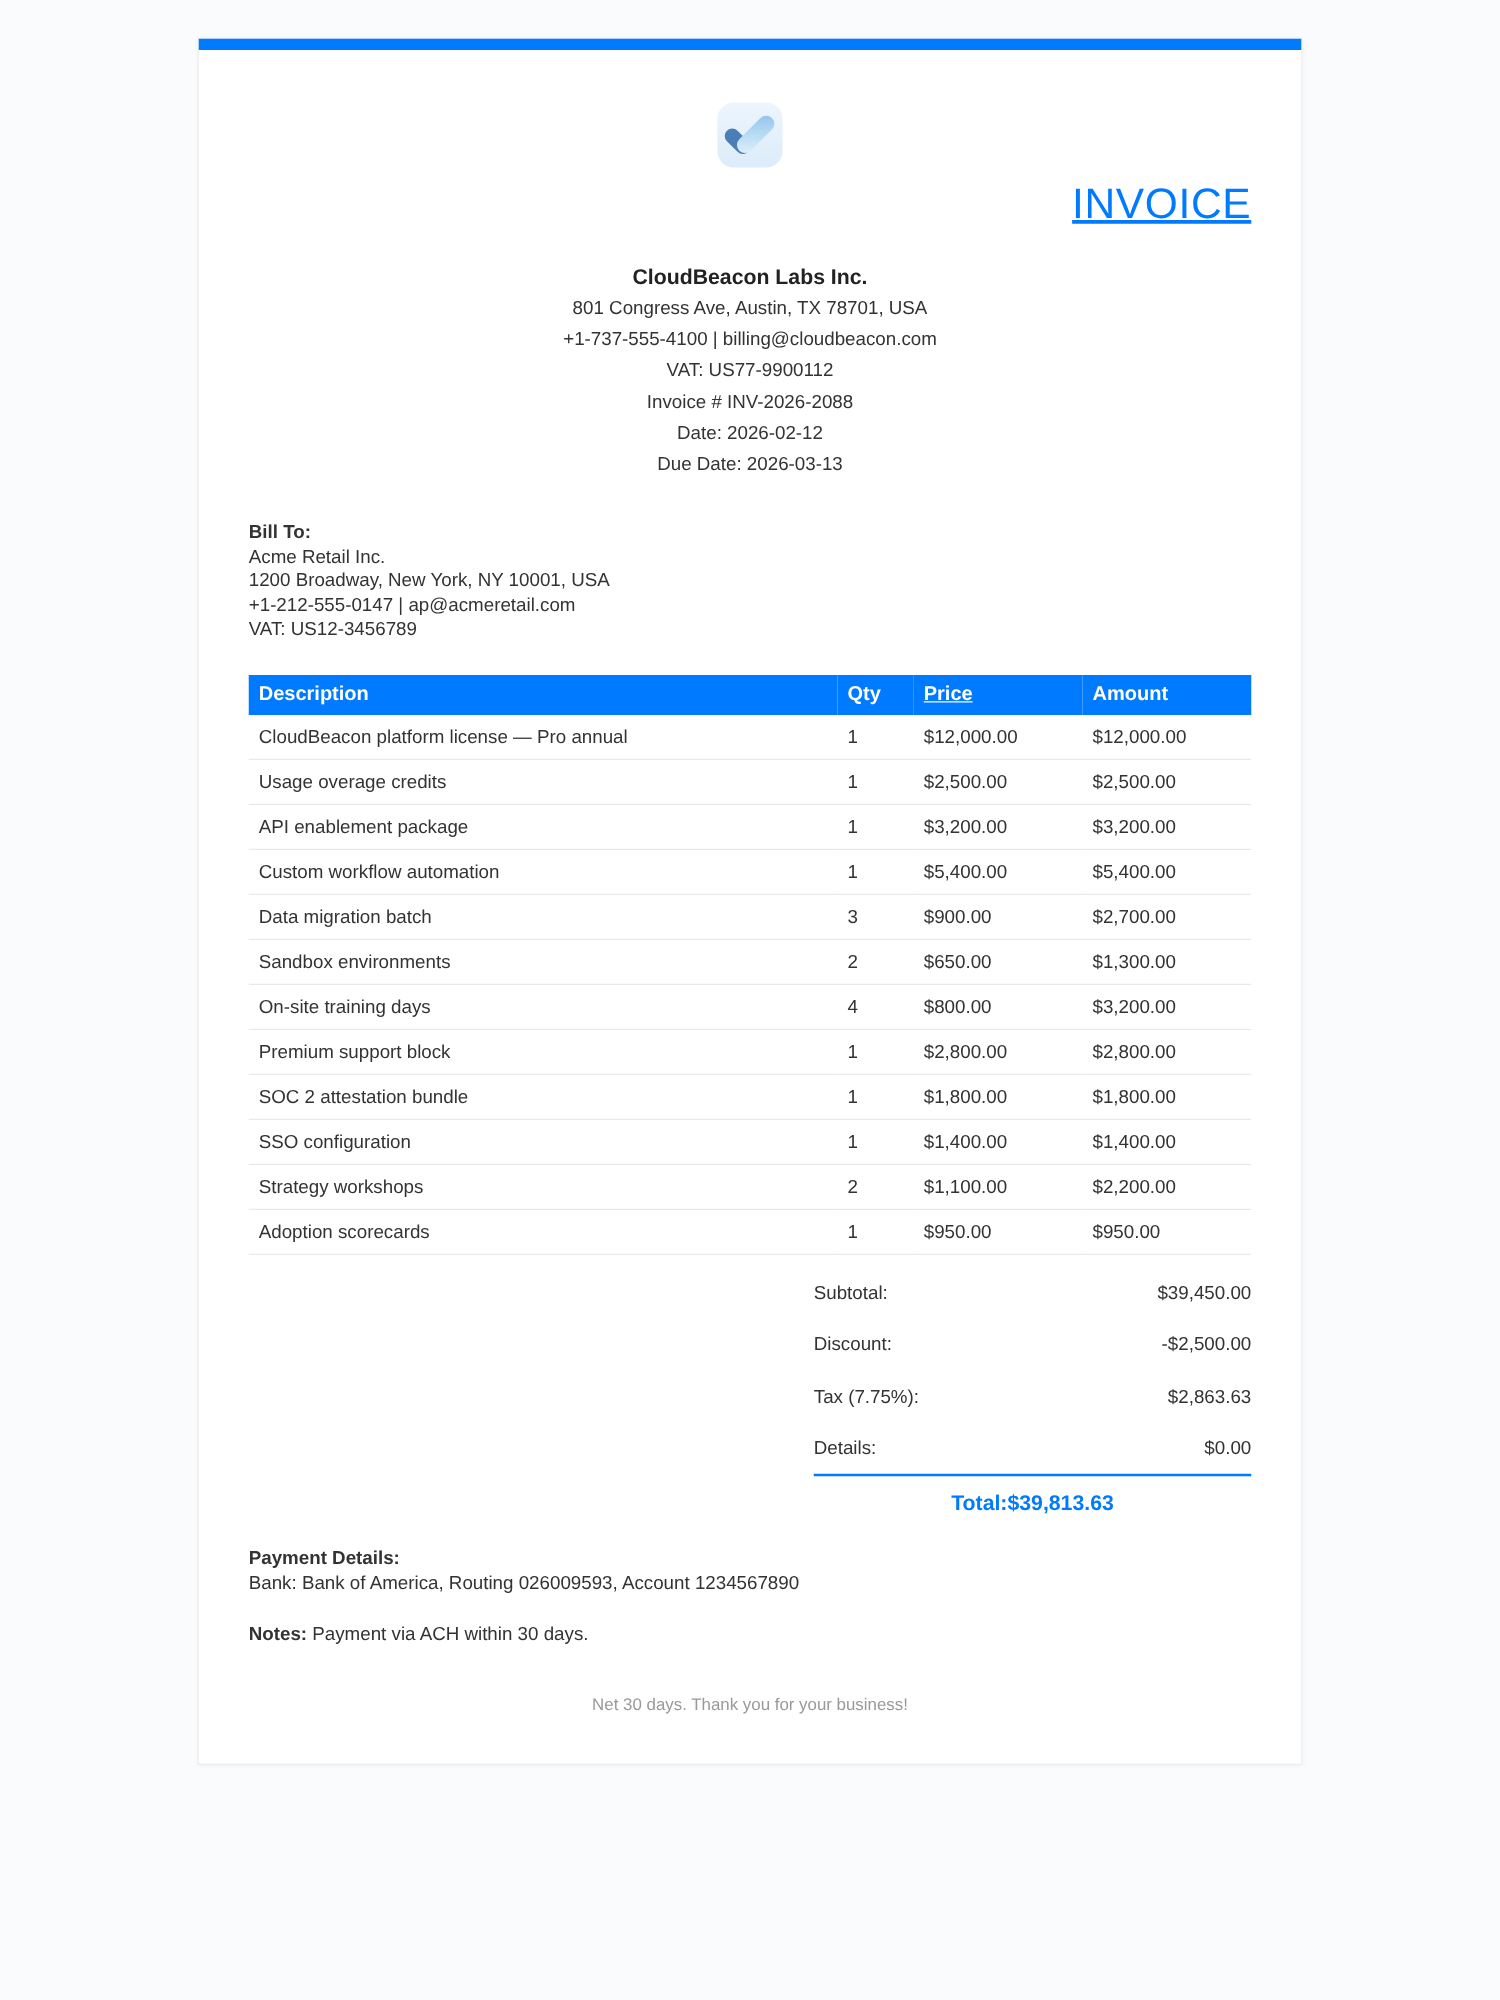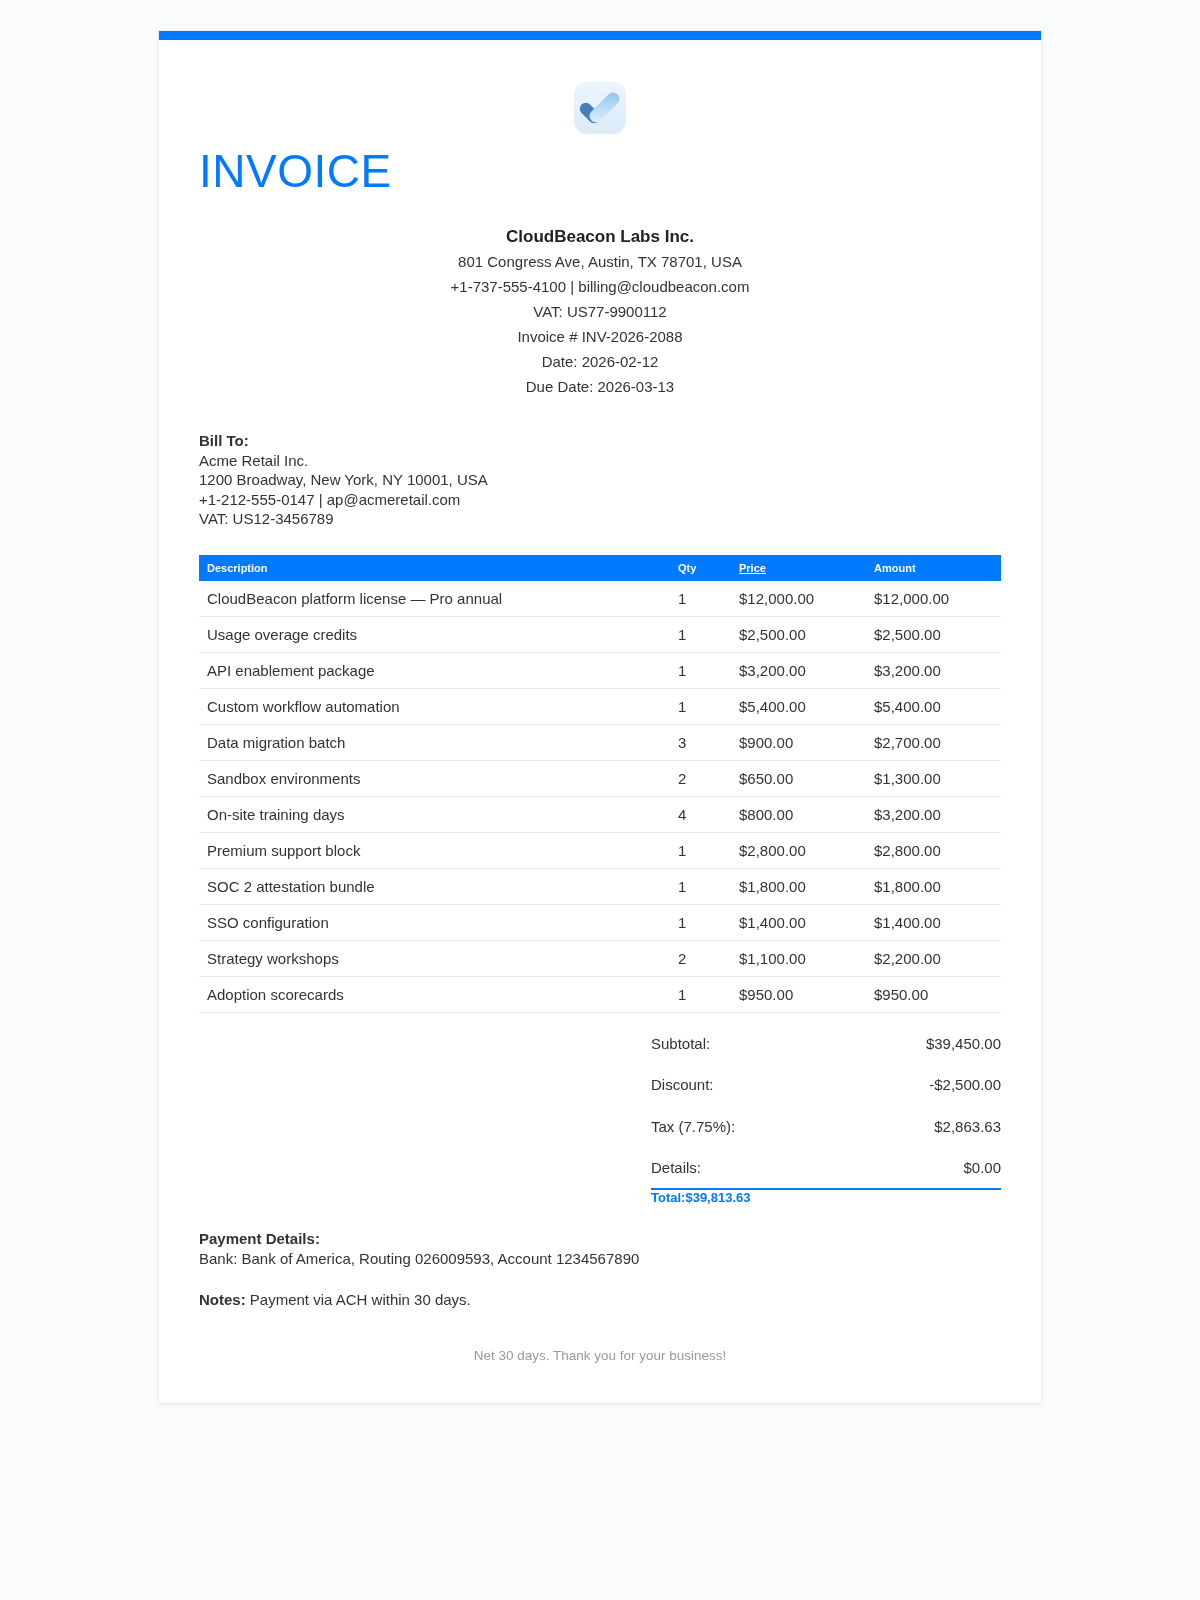--- a/index.html
+++ b/index.html
@@ -52,25 +52,26 @@
     position: absolute;
     width: 37px; height: 13px;
     border-radius: 7px;
     background: linear-gradient(45deg, #e3f1fb 0%, #bcdef5 45%, #8ec2ea 100%);
     transform: rotate(-45deg);
     left: 12px; top: 19px;
   }
 
   .page-title {
     margin: 0 0 26px 0;
-    text-align: left;
+    text-align: right;
     color: var(--accent);
-    font-size: 46px;
+    font-size: 34px;
     font-weight: 400;
     letter-spacing: 0.5px;
+    text-decoration: underline;
   }
 
   .company-block {
     text-align: center;
     font-size: 15px;
     line-height: 25px;
     color: var(--text);
   }
   .company-name {
     font-size: 17px;
@@ -87,21 +88,21 @@
 
   table.items {
     width: 100%;
     border-collapse: collapse;
     margin-top: 26px;
   }
   table.items th {
     background: var(--accent);
     color: #ffffff;
     text-align: left;
-    font-size: 11px;
+    font-size: 16px;
     font-weight: bold;
     padding: 7px 8px;
   }
   table.items th.col-qty    { width: 61px; }
   table.items th.col-price  { width: 135px; text-decoration: underline; }
   table.items th.col-amount { width: 135px; }
   table.items td {
     font-size: 15px;
     color: var(--text);
     padding: 9px 8px;
@@ -119,22 +120,23 @@
     line-height: 21.5px;
     margin-top: 20px;
   }
   .totals-divider {
     border: none;
     border-top: 2px solid var(--accent);
     margin: 9px 0 0 0;
   }
   .total-row {
     display: flex;
-    justify-content: flex-start;
-    font-size: 13px;
+    justify-content: center;
+    padding-top: 12px;
+    font-size: 17px;
     font-weight: bold;
     color: var(--accent);
   }
 
   .payment-block {
     margin-top: 24px;
     font-size: 15px;
     line-height: 20px;
   }
   .payment-heading { font-weight: bold; }

